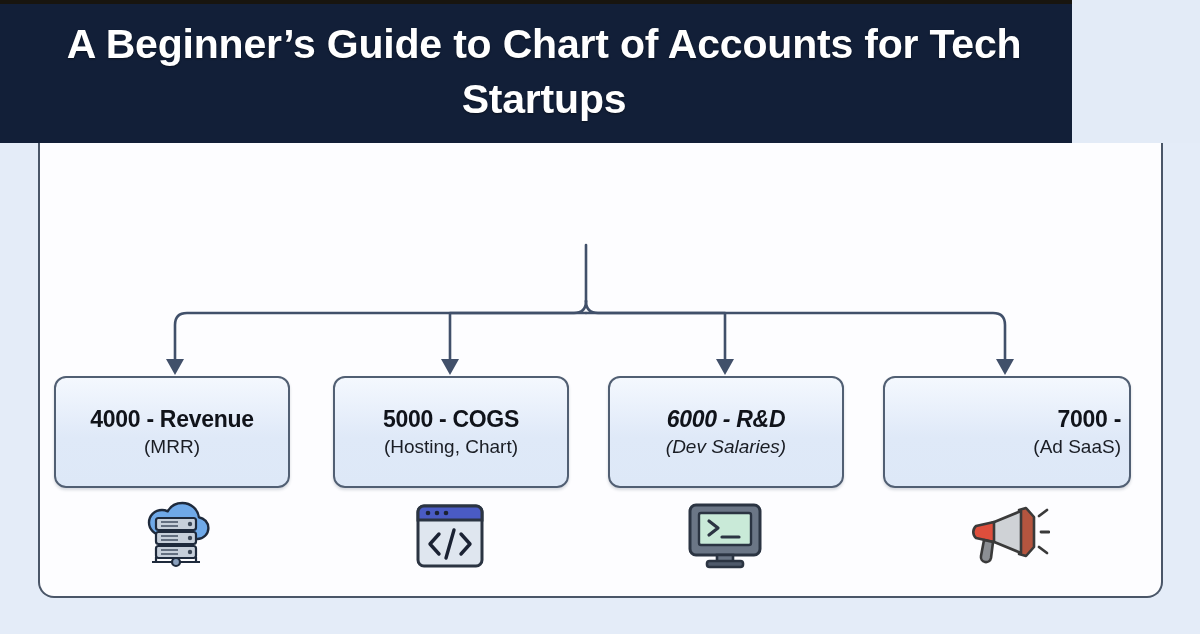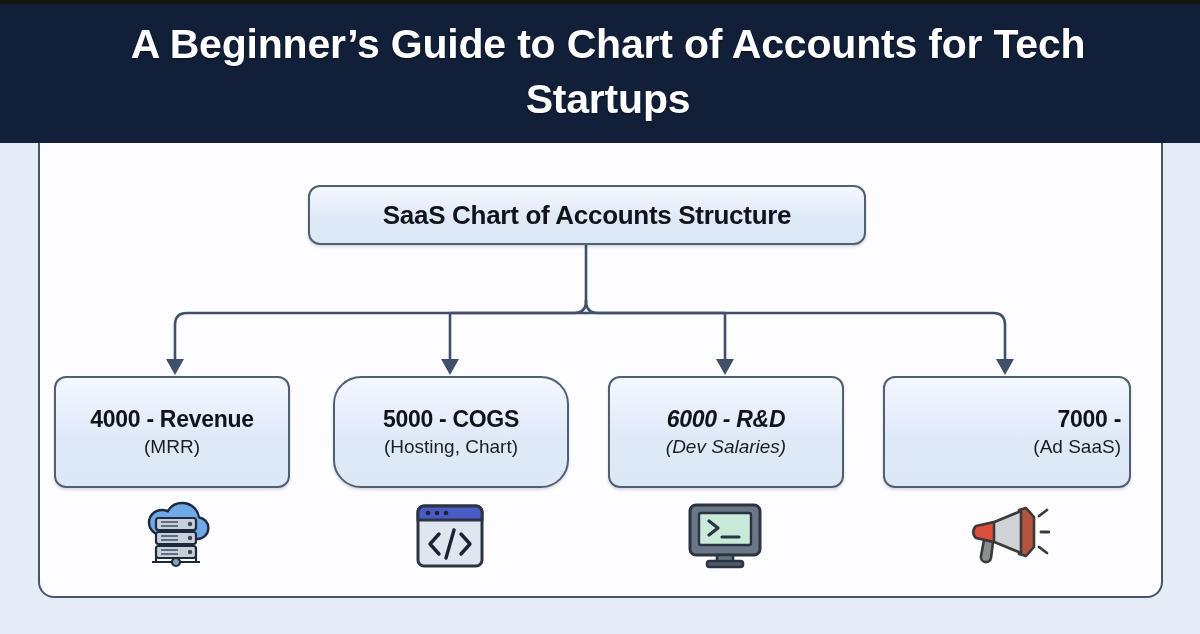--- a/index.html
+++ b/index.html
@@ -17,21 +17,21 @@
     height: 634px;
     overflow: hidden;
     background: #e3ebf7;
   }
 
   
   #title-banner {
     position: absolute;
     left: 0;
     top: 0;
-    width: 1200px;
+    width: 1072px;
     height: 143px;
     background: #121f38;
     box-sizing: border-box;
     display: flex;
     align-items: center;
     justify-content: center;
     padding-left: 16px;
   }
   #title-banner::before{
     content:"";
@@ -122,21 +122,21 @@
     letter-spacing: -0.3px;
   }
   .leaf-node .node-sub {
     font-size: 19px;
     font-weight: normal;
     line-height: 1.2;
     margin-top: 3px;
     color: #1a1d24;
   }
   #leaf-0 { left: 54px;  width: 236px; }
-  #leaf-1 { left: 333px; width: 236px; border-radius: 28px; }
+  #leaf-1 { left: 333px; width: 236px; }
   #leaf-2 { left: 608px; width: 236px; font-style: italic; }
   #leaf-3 { left: 883px; width: 248px; align-items: flex-end; }
 
   
   .node-icon {
     position: absolute;
     top: 355px;
     width: 110px;
     height: 75px;
     display: flex;
@@ -175,23 +175,20 @@
         <path d="M586,170 L725,170 L725,222"></path>
       </g>
       <g fill="#41506a">
         <polygon points="175,232 166,216 184,216"></polygon>
         <polygon points="450,232 441,216 459,216"></polygon>
         <polygon points="725,232 716,216 734,216"></polygon>
         <polygon points="1005,232 996,216 1014,216"></polygon>
       </g>
     </svg>
 
-    <div class="node" id="root-node">
-      <div class="node-title">SaaS Chart of Accounts Structure</div>
-    </div>
 
     <div class="node leaf-node" id="leaf-0">
       <div class="node-title">4000 - Revenue</div>
       <div class="node-sub">(MRR)</div>
     </div>
 
     <div class="node leaf-node" id="leaf-1">
       <div class="node-title">5000 - COGS</div>
       <div class="node-sub">(Hosting, Chart)</div>
     </div>

